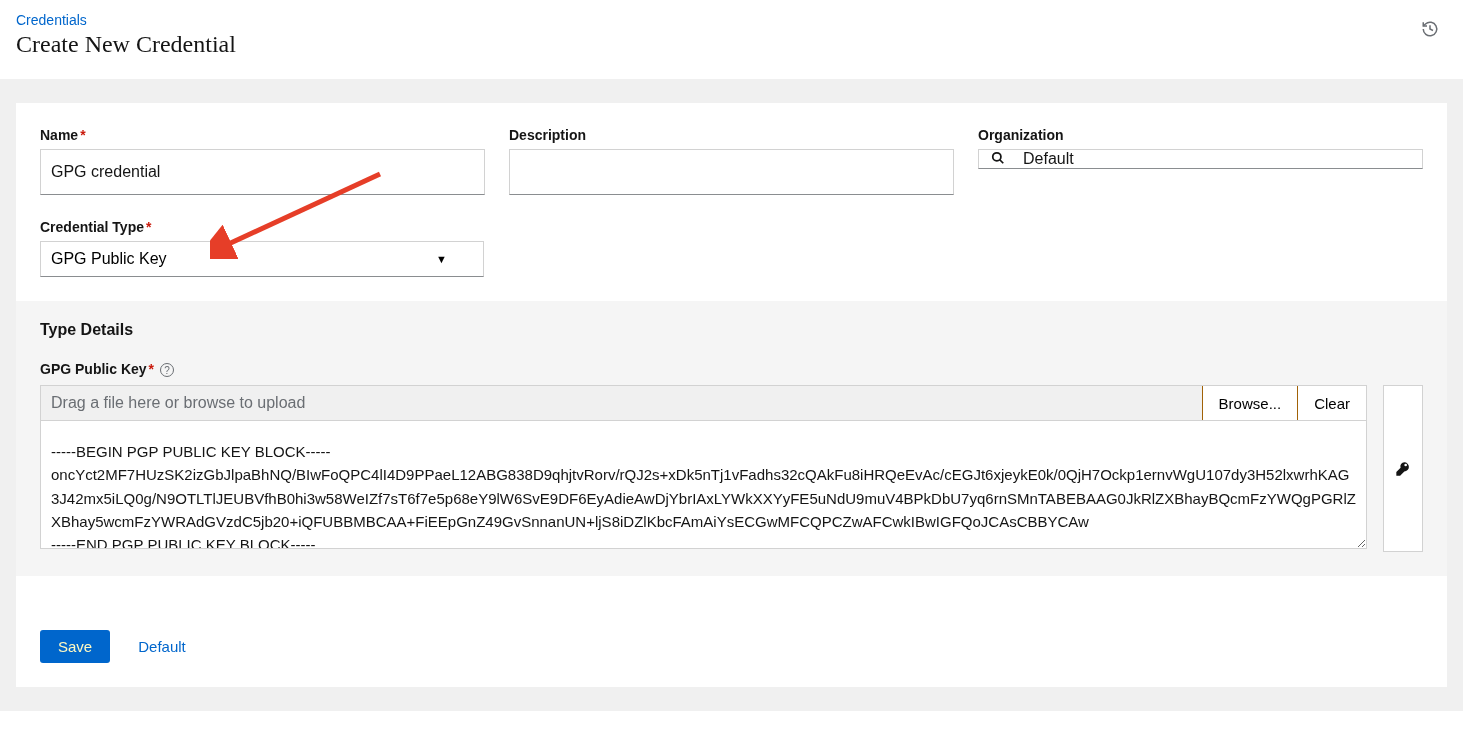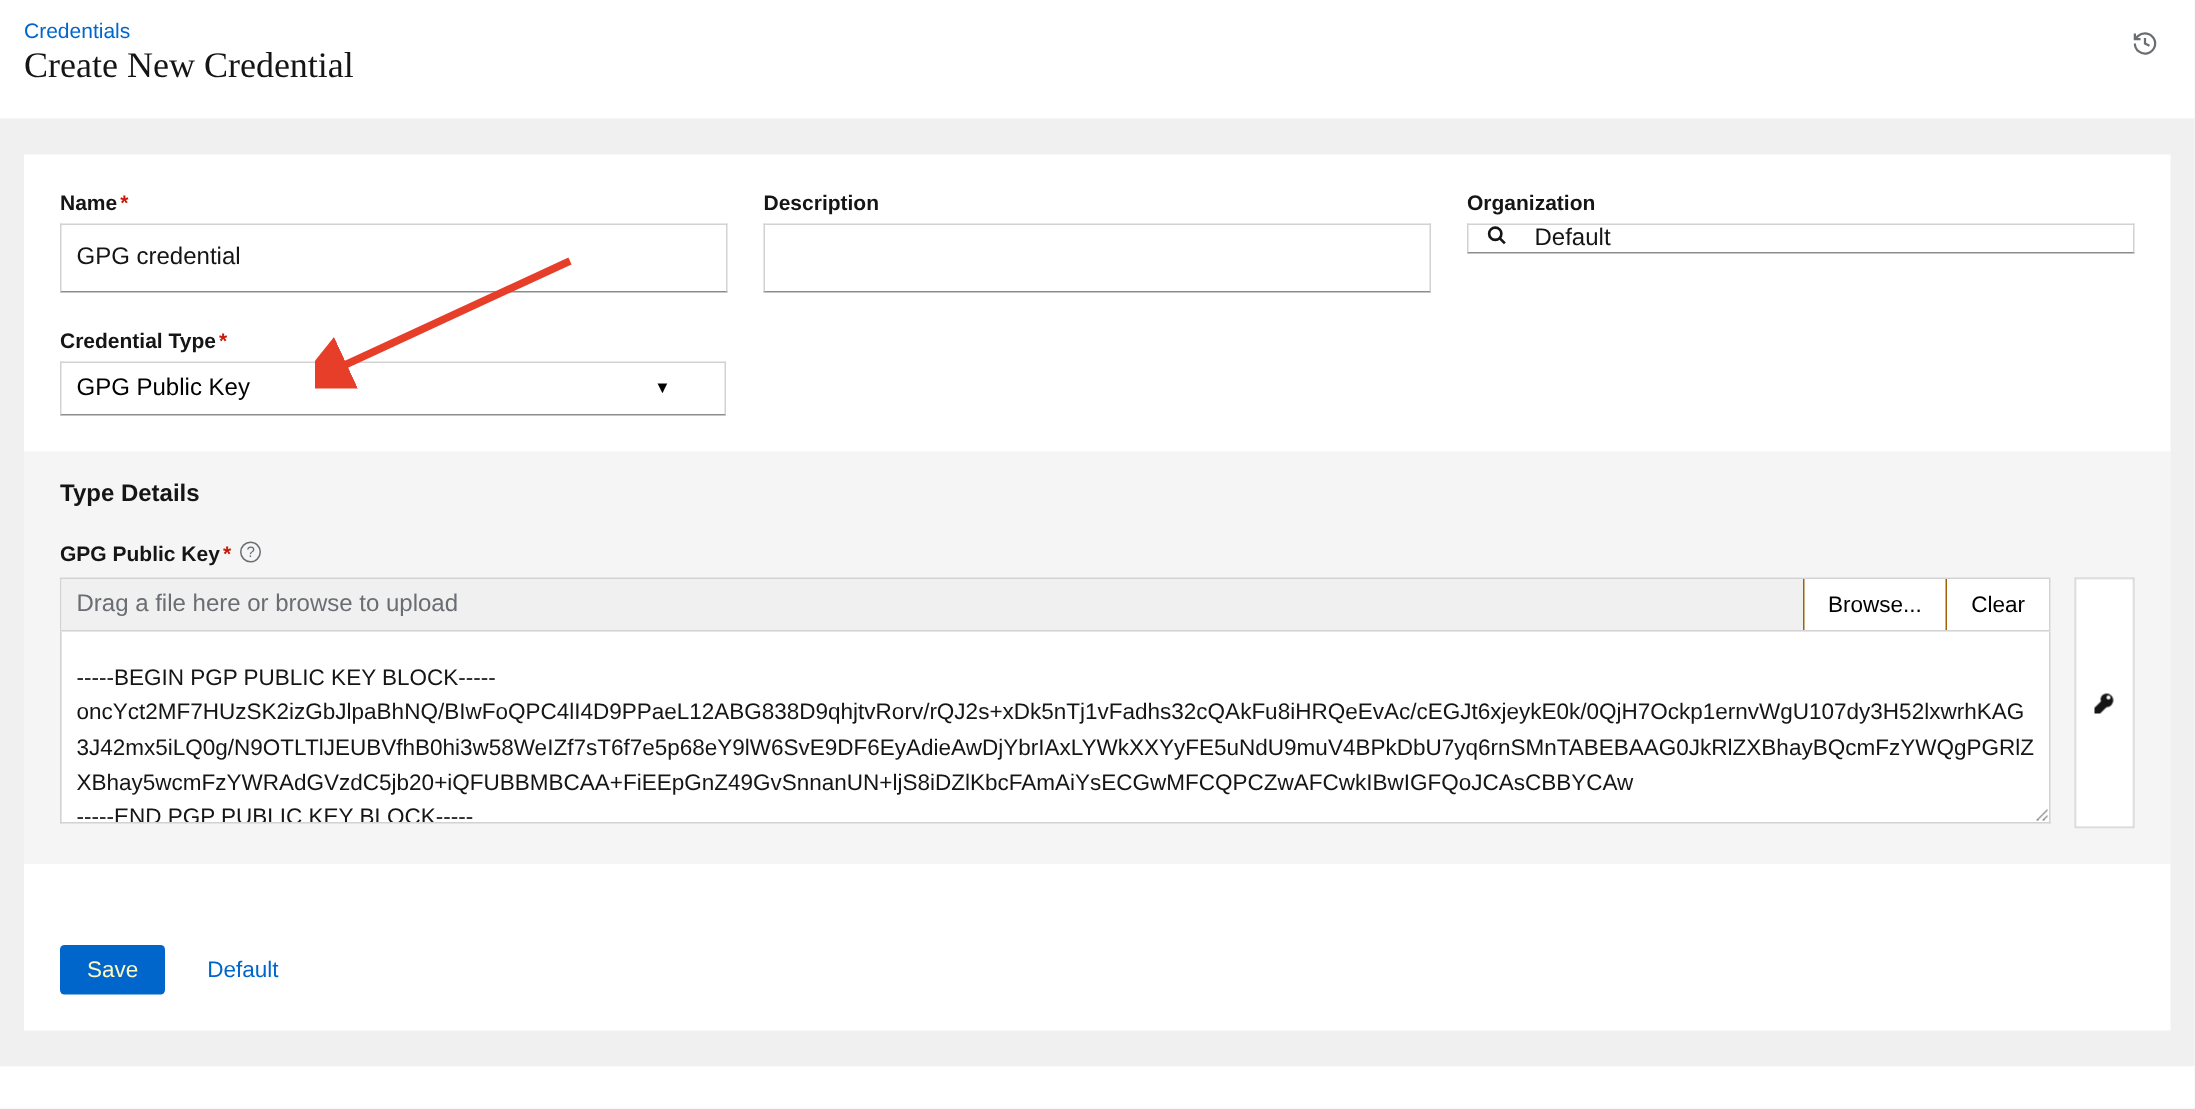--- a/index.html
+++ b/index.html
@@ -134,21 +134,21 @@
     padding: 20px 24px 24px 24px;
     margin-top: 0;
   }
   .type-details-title {
     font-weight: 700;
     font-size: 16px;
     margin-bottom: 22px;
   }
   .gpg-label-row {
     display: flex;
-    align-items: flex-start;
+    align-items: flex-end;
     gap: 6px;
     margin-bottom: 8px;
   }
   .help-icon {
     color: #6a6e73;
     font-size: 13px;
     border: 1px solid #6a6e73;
     border-radius: 50%;
     width: 14px;
     height: 14px;

